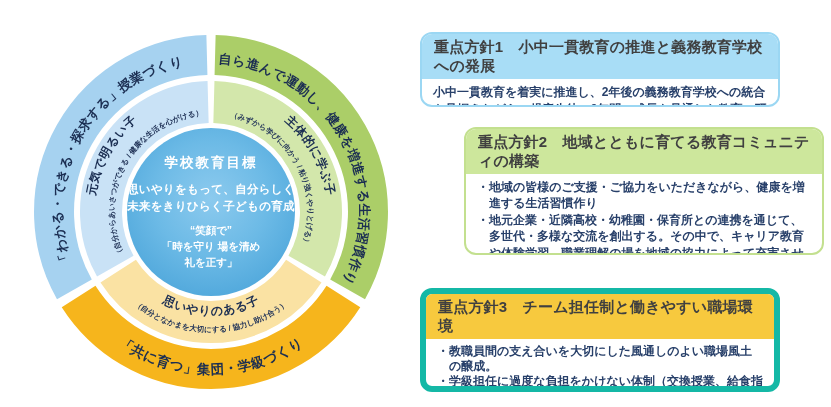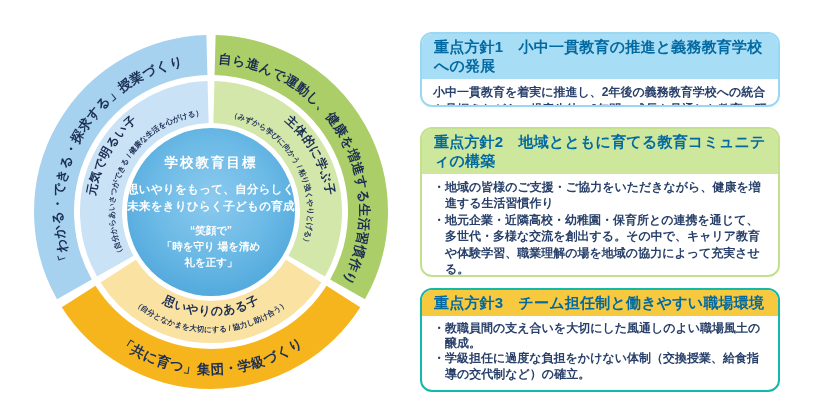--- a/index.html
+++ b/index.html
@@ -10,32 +10,32 @@
   .ring-label{font-weight:bold;fill:#1b2e52;}
   .outer-label{font-size:13px;letter-spacing:.5px;}
   .mid-main{font-size:12px;letter-spacing:.5px;}
   .mid-sub{font-size:7.5px;font-weight:bold;fill:#24365a;}
   .center-title{font-size:13.5px;font-weight:bold;fill:#ffffff;letter-spacing:2px;}
   .center-goal{font-size:11.5px;font-weight:bold;fill:#ffffff;letter-spacing:.3px;}
   .center-motto{font-size:10.5px;font-weight:bold;fill:#ffffff;}
   
   .policy{position:absolute;left:420px;width:360px;border-radius:12px;overflow:hidden;
           box-sizing:border-box;background:#fff;}
-  .policy .hd{font-weight:bold;font-size:15px;color:#0369a1;padding:4px 12px 3px;letter-spacing:.2px;}
+  .policy .hd{font-weight:bold;font-size:15px;color:#404040;padding:4px 12px 3px;letter-spacing:.2px;}
   .policy .bd{font-size:12px;font-weight:bold;color:#28406a;padding:5px 11px 6px;line-height:1.4;}
   .policy .bd p{margin:0;}
   .policy .bd ul{margin:0;padding:0;list-style:none;}
   .policy .bd li{margin:0;padding-left:1em;text-indent:-1em;}
   .policy .bd li::before{content:"・";}
   .policy-1{top:32px;height:75px;border:2px solid #9bd7f3;}
   .policy-1 .hd{background:#a8ddf6;}
-  .policy-2{top:127px;height:150px;border:2px solid #c3e08f;}
+  .policy-2{top:127px;height:128px;border:2px solid #c3e08f;margin-left:44px;}
   .policy-2 .hd{background:#cde79c;}
   .policy-2 .bd{line-height:1.37;}
-  .policy-3{top:288px;height:104px;border:2px solid #14b8a6;}
+  .policy-3{top:288px;height:104px;border:6px solid #14b8a6;}
   .policy-3 .hd{background:#f7c93e;}
   .policy-3 .bd{line-height:1.27;}
 </style>
 </head>
 <body>
 
 <div class="canvas">
 
   <figure class="diagram">
     <svg width="420" height="407" viewBox="0 0 420 407">

